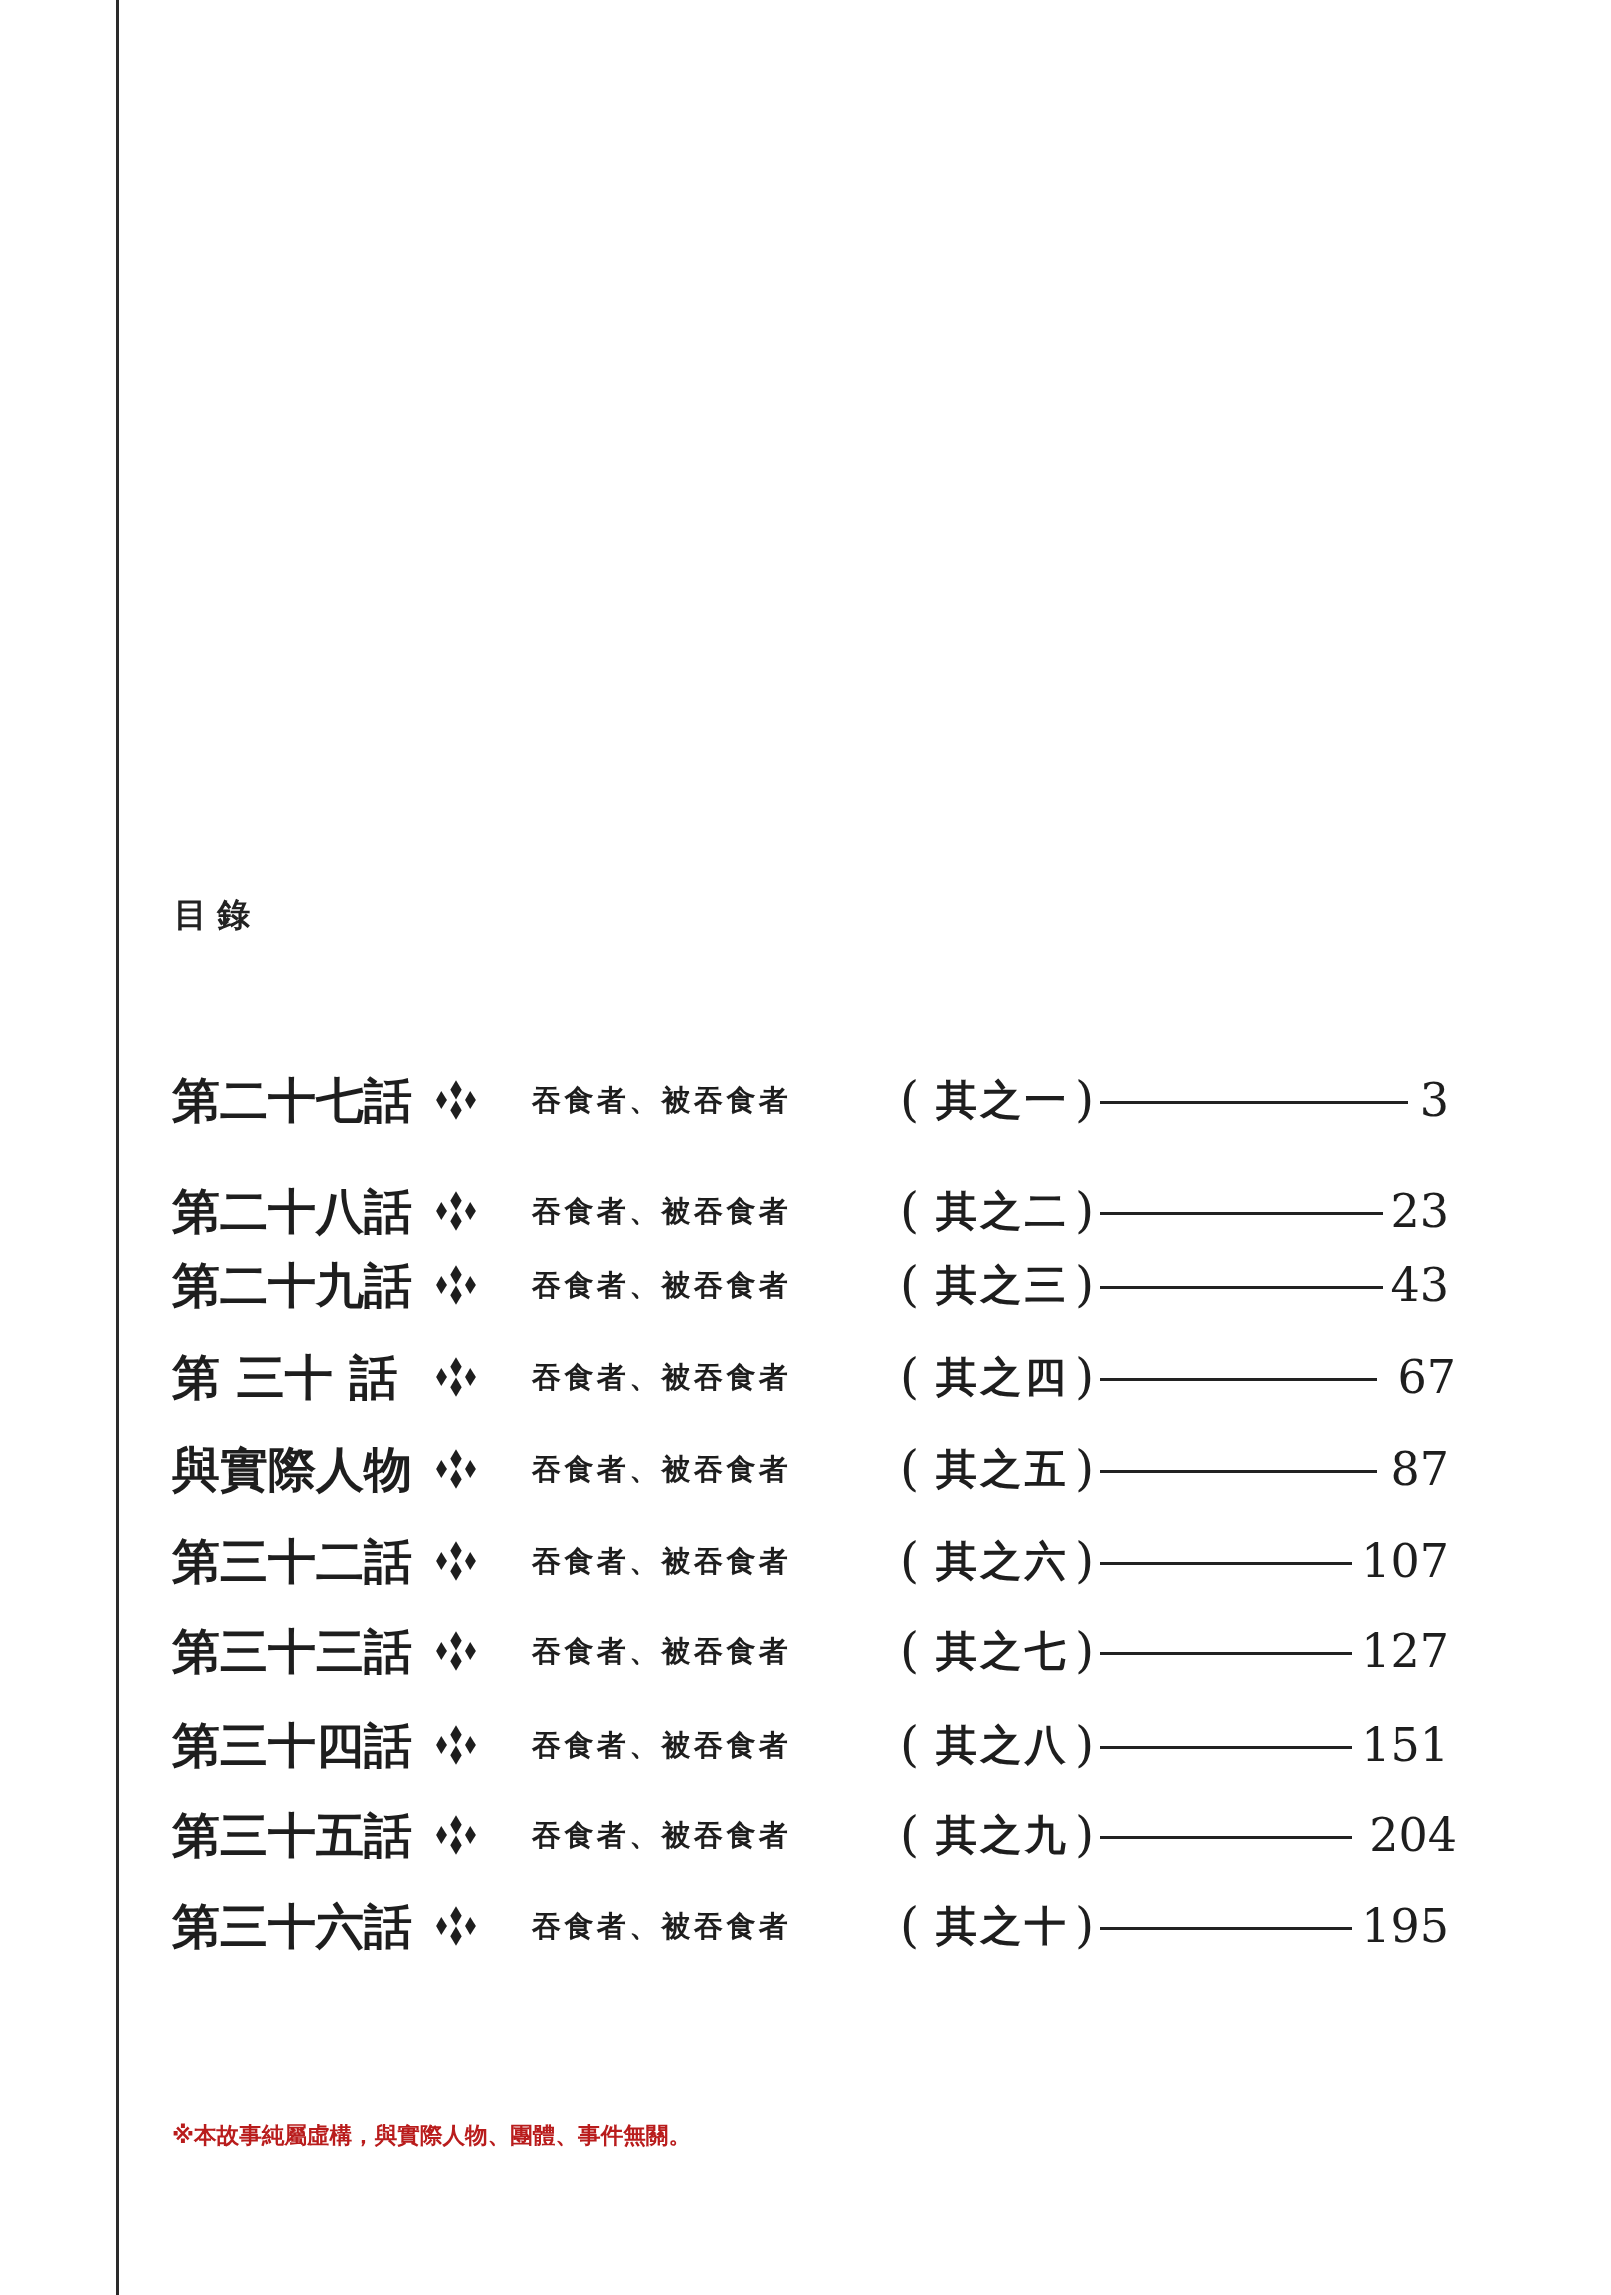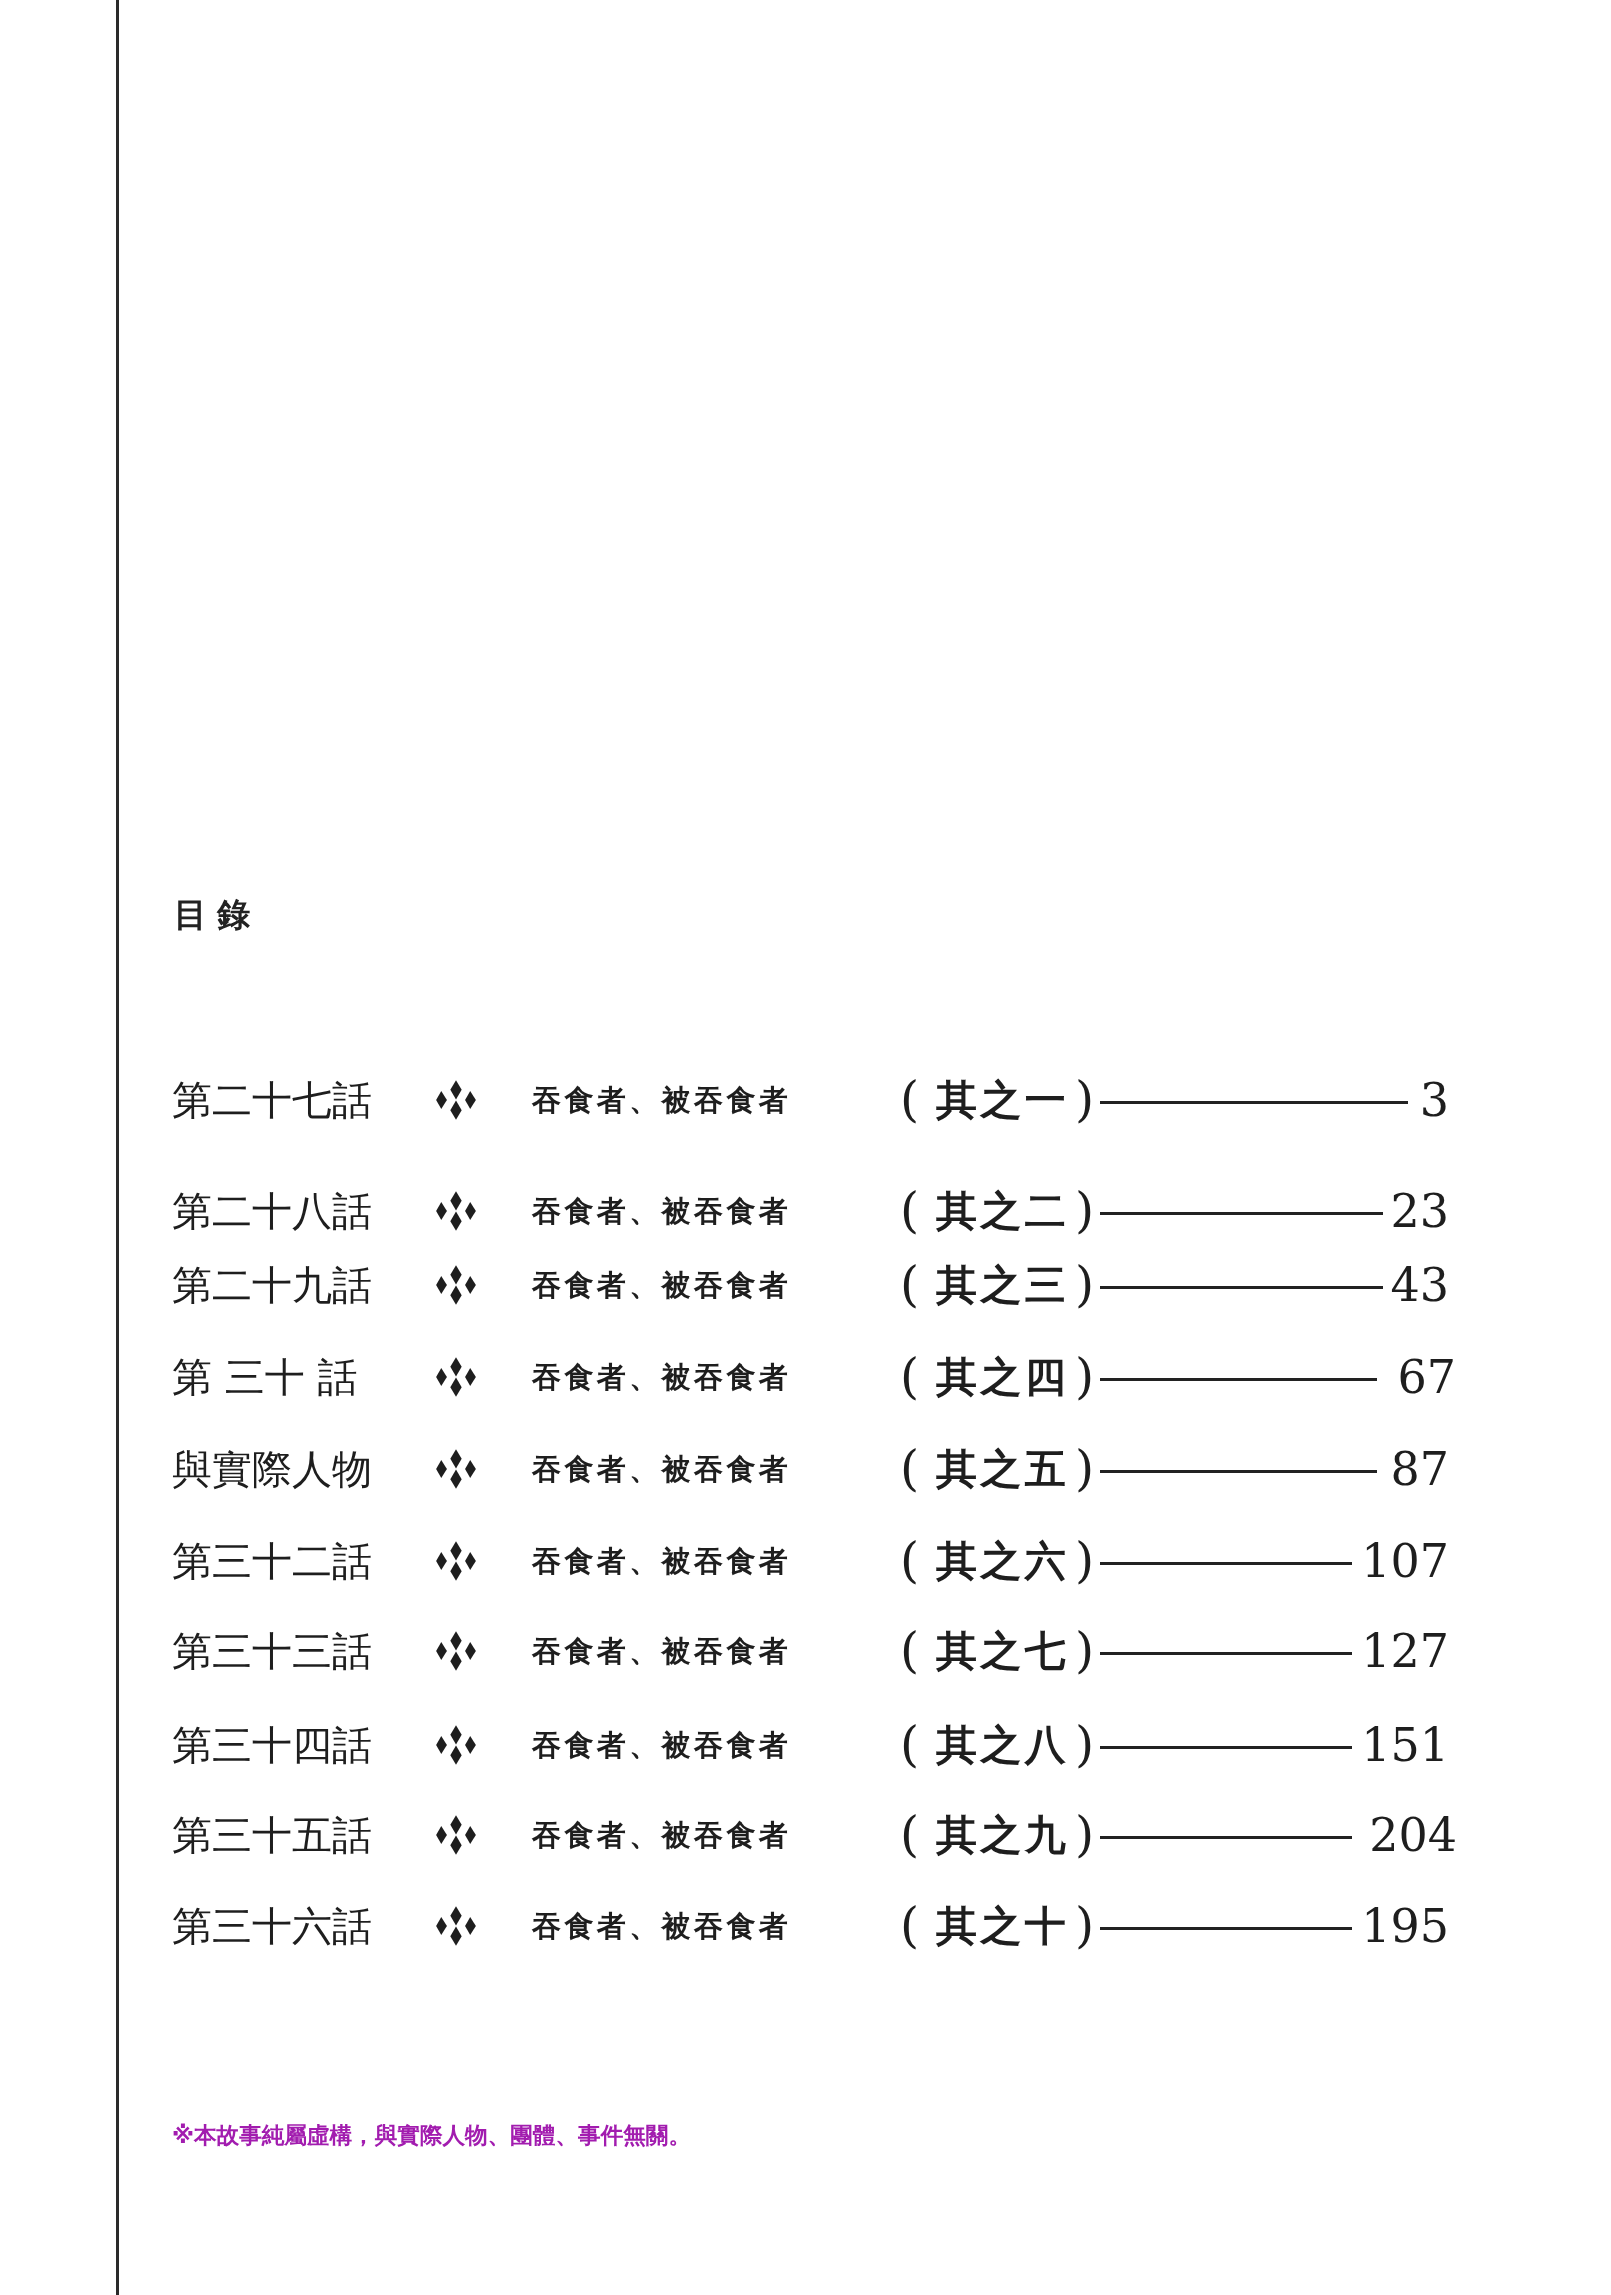--- a/index.html
+++ b/index.html
@@ -1,29 +1,29 @@
 <!DOCTYPE html>
 <html style="font-size:9px"><head>
   <meta charset="utf-8">
   <style>
     html, body { margin: 0; padding: 0; background: #ffffff; }
     body { width: 1611px; height: 2295px; position: relative; overflow: hidden; font-family: "DejaVu Serif", "Liberation Serif", serif; color: #1e1e1e; }
     .spine-line { position: absolute; left: 116px; top: 0; width: 2.8px; height: 2295px; background: #2a2a2a; }
     .toc-heading { position: absolute; left: 174px; top: 898px; font-family: Liberation Sans, sans-serif; font-weight: bold; font-size: 33px; letter-spacing: 10.2px; color: #222; line-height: 1; }
     .toc-list { position: absolute; left: 0; top: 0; width: 1611px; height: 2295px; }
     .toc-row { position: absolute; left: 0; width: 1611px; height: 62px; }
-    .chapter-label { position: absolute; left: 172px; top: 0; height: 62px; line-height: 62px; font-weight: normal; font-size: 40px; color: #1e1e1e; white-space: pre; display: flex; align-items: center; }
+    .chapter-label { position: absolute; left: 172px; top: 0; height: 62px; line-height: 62px; font-weight: bold; font-size: 48px; color: #1e1e1e; white-space: pre; display: flex; align-items: center; }
     .separator-icon { position: absolute; left: 435px; top: 10.2px; width: 42px; height: 42px; }
     .chapter-title { position: absolute; left: 532px; top: 0; height: 62px; line-height: 62px; font-weight: bold; font-size: 29px; letter-spacing: 3.4px; color: #1e1e1e; white-space: nowrap; }
     .paren-open { position: absolute; left: 900px; top: 0; height: 62px; line-height: 62px; font-size: 49px; color: #1e1e1e; }
     .paren-text { position: absolute; left: 936px; top: 0; height: 62px; line-height: 62px; font-weight: bold; font-size: 41px; letter-spacing: 3.4px; color: #1e1e1e; white-space: nowrap; }
     .paren-close { position: absolute; left: 1075px; top: 0; height: 62px; line-height: 62px; font-size: 49px; color: #1e1e1e; }
     .leader-line { position: absolute; left: 1100px; top: 32px; height: 2.8px; background: #222; }
     .page-number { position: absolute; right: 162px; top: 0; height: 62px; line-height: 62px; font-family: "DejaVu Serif", "Liberation Serif", serif; font-size: 46px; color: #1e1e1e; text-align: right; }
-    .disclaimer { position: absolute; left: 172px; top: 2124px; font-family: "DejaVu Sans", "Liberation Sans", sans-serif; font-weight: bold; font-size: 22.6px; color: #a21caf; white-space: nowrap; line-height: 1; }
+    .disclaimer { position: absolute; left: 172px; top: 2124px; font-family: "DejaVu Sans", "Liberation Sans", sans-serif; font-weight: bold; font-size: 22.6px; color: #b91c1c; white-space: nowrap; line-height: 1; }
   </style>
 </head>
 <body>
 
 <div class="spine-line"></div>
 
 <div class="toc-heading">目錄</div>
 
 <div class="toc-list">
 

